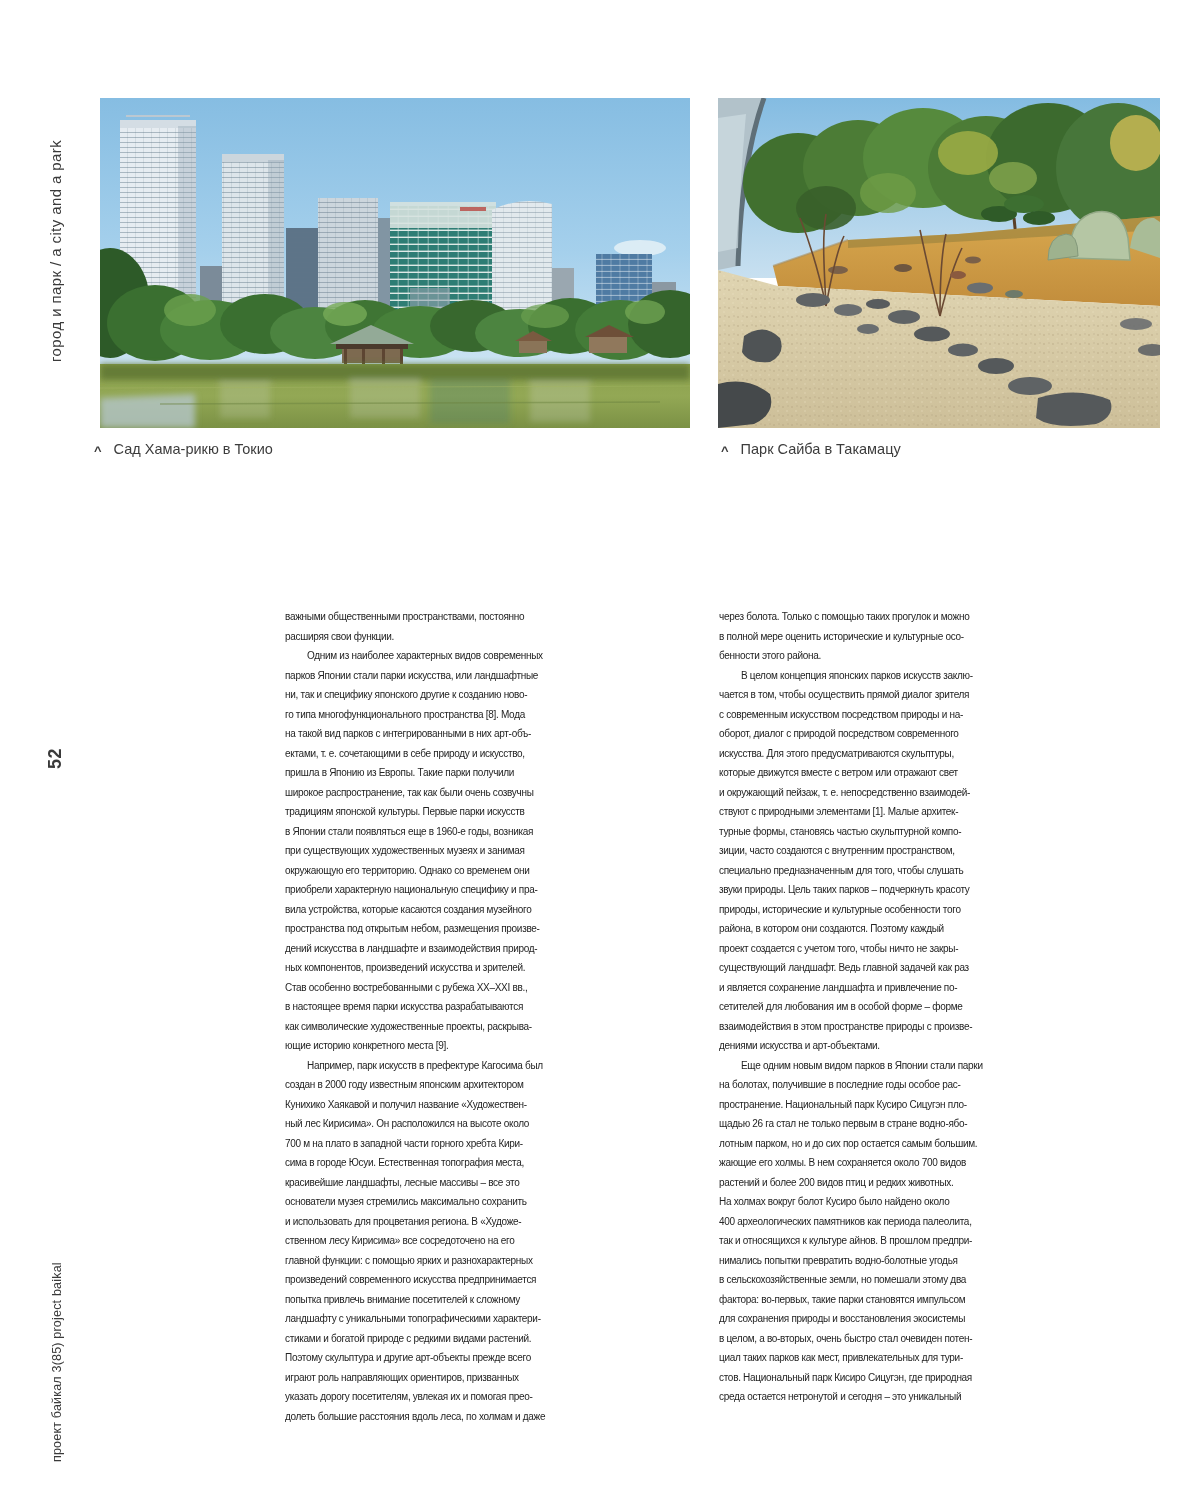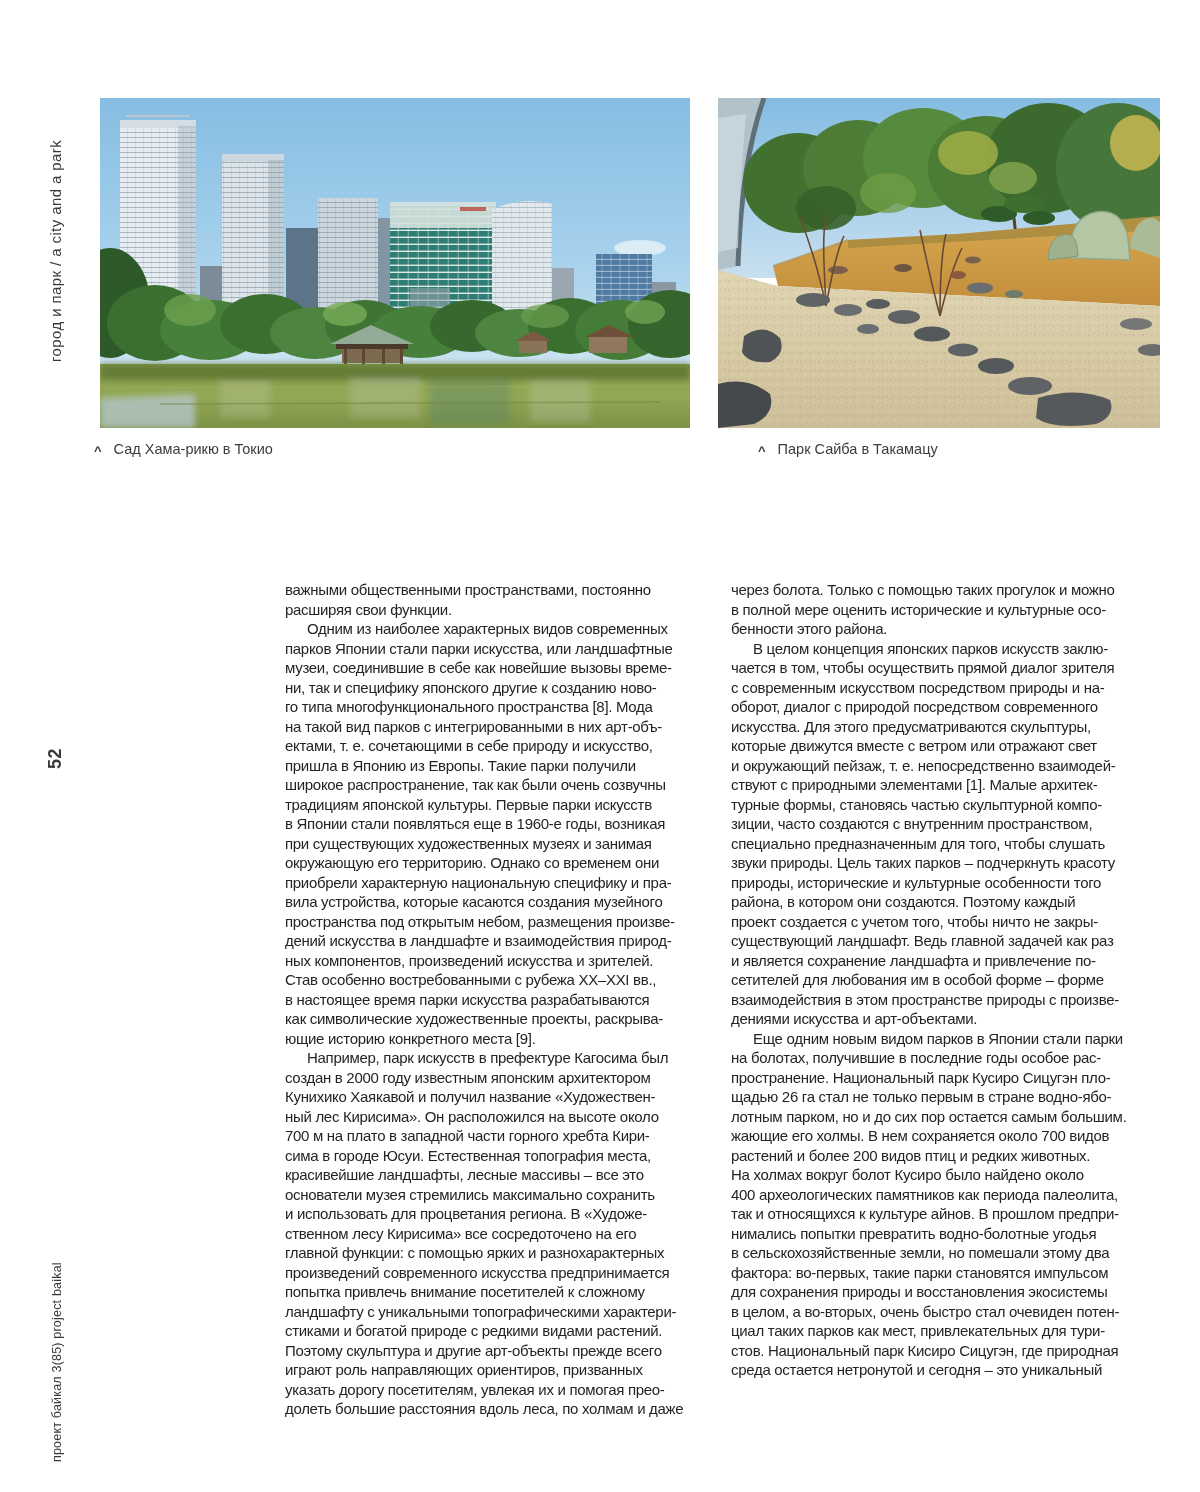--- a/index.html
+++ b/index.html
@@ -9,28 +9,28 @@
   .vtext{position:absolute;transform-origin:0 0;transform:rotate(-90deg);white-space:nowrap;
          color:#3a3a3a;}
   .vtext.section{left:47px;top:362px;font-size:15px;letter-spacing:0.4px;}
   .vtext.pagenum{left:45px;top:769px;font-size:18px;font-weight:bold;letter-spacing:0.5px;}
   .vtext.journal{left:50px;top:1462px;font-size:12.5px;letter-spacing:0.2px;}
   
   figure{margin:0;padding:0;position:absolute;}
   .photo{display:block;}
   .caption{position:absolute;white-space:nowrap;font-size:14.5px;color:#3c3c3c;}
   .cap-left{left:94px;top:441px;}
-  .cap-right{left:721px;top:441px;margin-left:37px;}
+  .cap-right{left:721px;top:441px;}
   .caret{display:inline-block;font-size:13px;font-weight:bold;margin-right:12px;
          transform:translateY(1px);color:#3c3c3c;}
   
-  .col{position:absolute;top:580px;font-size:15px;line-height:19.5px;letter-spacing:-0.3px;
+  .col{position:absolute;top:607px;font-size:10px;line-height:19.5px;letter-spacing:-0.3px;
        color:#242424;}
   .col-left{left:285px;width:418px;}
-  .col-right{left:719px;width:421px;margin-left:12px;}
+  .col-right{left:719px;width:421px;}
   .tline{white-space:nowrap;}
   .tline.ind{padding-left:22px;}
 </style>
 </head>
 <body>
 
 <div class="page">
 
   <div class="vtext section">город и парк / a city and a park</div>
   <div class="vtext pagenum">52</div>
@@ -280,21 +280,20 @@
   </div>
   <div class="caption cap-right">
     <span class="caret">^</span><span>Парк Сайба в Такамацу</span>
   </div>
 
   <div class="col col-left" id="col-left">
       <div class="tline">важными общественными пространствами, постоянно</div>
       <div class="tline">расширяя свои функции.</div>
       <div class="tline ind">Одним из наиболее характерных видов современных</div>
       <div class="tline">парков Японии стали парки искусства, или ландшафтные</div>
-      <div class="tline">музеи, соединившие в себе как новейшие вызовы време-</div>
       <div class="tline">ни, так и специфику японского другие к созданию ново-</div>
       <div class="tline">го типа многофункционального пространства [8]. Мода</div>
       <div class="tline">на такой вид парков с интегрированными в них арт-объ-</div>
       <div class="tline">ектами, т. е. сочетающими в себе природу и искусство,</div>
       <div class="tline">пришла в Японию из Европы. Такие парки получили</div>
       <div class="tline">широкое распространение, так как были очень созвучны</div>
       <div class="tline">традициям японской культуры. Первые парки искусств</div>
       <div class="tline">в Японии стали появляться еще в 1960-е годы, возникая</div>
       <div class="tline">при существующих художественных музеях и занимая</div>
       <div class="tline">окружающую его территорию. Однако со временем они</div>

